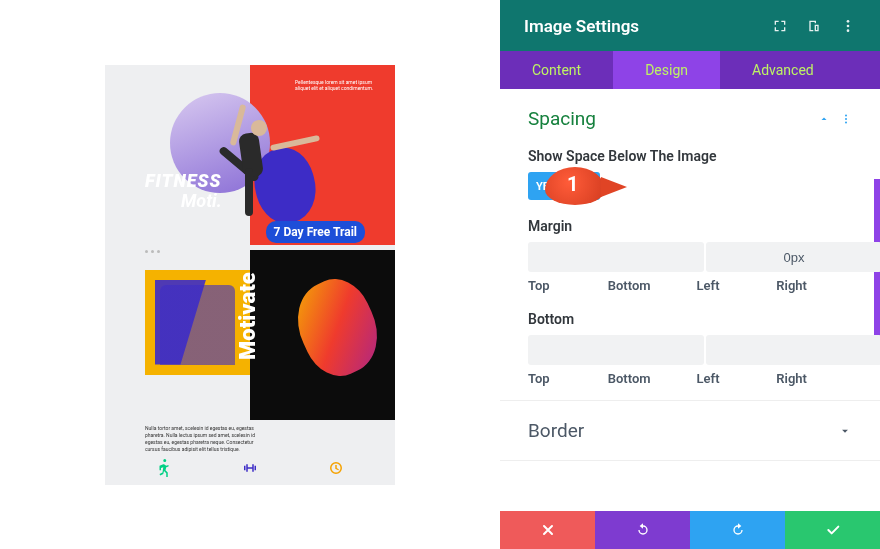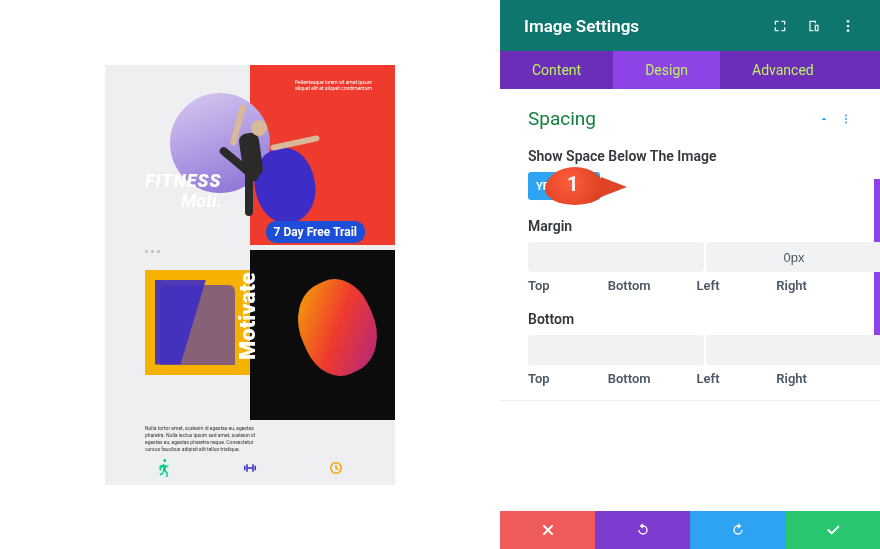--- a/index.html
+++ b/index.html
@@ -195,20 +195,28 @@
 
         </div>
         <div class="labels-row">
           <span>Top</span>
           <span>Bottom</span>
           <span class="gap"></span>
           <span>Left</span>
           <span>Right</span>
         </div>
       </div>
+      <div class="section collapsed">
+        <div class="section-row">
+          <div class="section-title">Border</div>
+          <svg class="chev-dark" viewBox="0 0 24 24">
+              <path d="M7 10l5 5 5-5z"></path>
+            </svg>
+        </div>
+      </div>
     </div>
     <div class="footer-bar">
       <div class="footer-btn fb-red">
           <svg viewBox="0 0 24 24">
             <path d="M18 6L6 18M6 6l12 12" stroke="#fff" stroke-width="3" fill="none" stroke-linecap="round"></path>
           </svg>
         </div>
       <div class="footer-btn fb-purple">
           <svg viewBox="0 0 24 24">
             <path d="M12 5V2L7 6l5 4V7a5 5 0 1 1-5 5H5a7 7 0 1 0 7-7z"></path>

